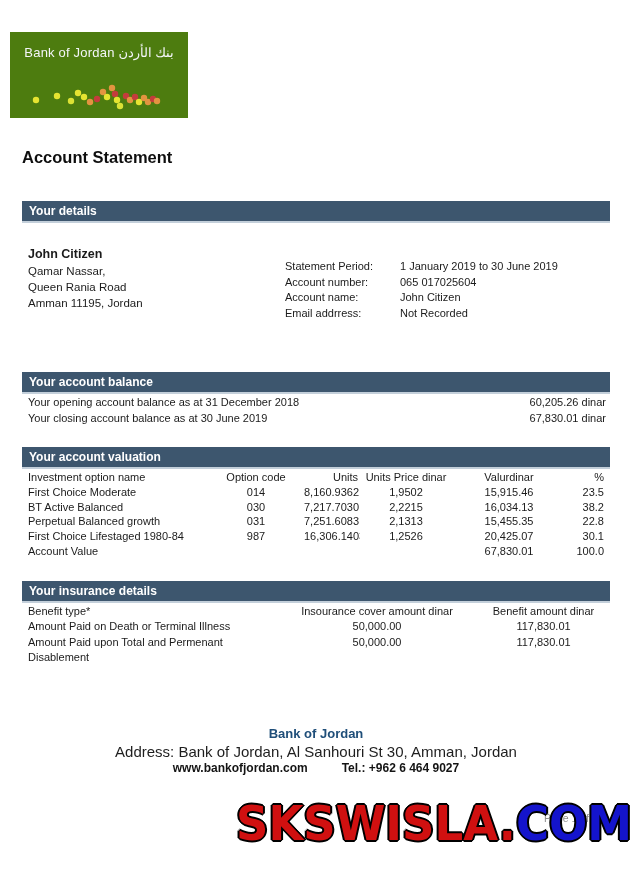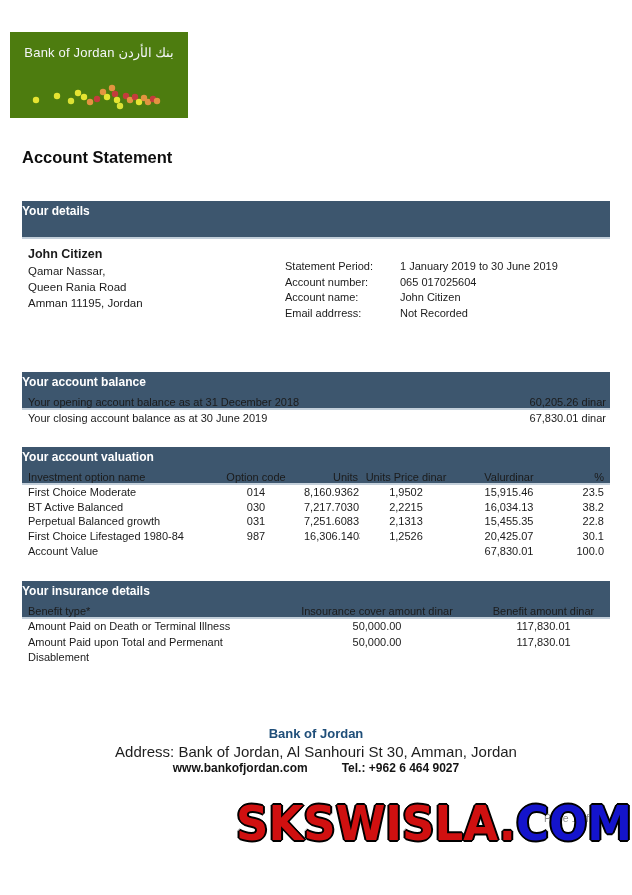--- a/index.html
+++ b/index.html
@@ -8,21 +8,21 @@
 
   
   .logo { position:absolute; left:10px; top:32px; width:178px; height:86px; background:#4d7c0f; }
   .logo-text { position:absolute; top:13px; left:0; width:100%; text-align:center; color:#f4f6f9; font-size:13px; letter-spacing:0.2px; white-space:nowrap; }
   .logo-dots { position:absolute; left:0; bottom:6px; }
 
   
   .doc-title { position:absolute; left:22px; top:148px; font-size:16.5px; font-weight:bold; color:#0e0e0e; }
 
   
-  .bar { position:absolute; left:22px; width:588px; height:38px; background:#3d566e; color:#ffffff; font-size:12px; font-weight:bold; line-height:21px; border-bottom:2px solid #c3cfda; }
+  .bar { position:absolute; left:22px; width:588px; height:22px; background:#3d566e; color:#ffffff; font-size:12px; font-weight:bold; line-height:21px; padding-left:7px; border-bottom:2px solid #c3cfda; }
   .bar-details   { top:201px; }
   .bar-balance   { top:372px; }
   .bar-valuation { top:447px; }
   .bar-insurance { top:581px; }
 
   
   .cust-block { position:absolute; left:28px; top:246px; font-size:11.5px; line-height:16px; }
   .cust-name { font-size:12.5px; font-weight:bold; line-height:17px; }
   .fields-block { position:absolute; left:285px; top:259px; font-size:11px; line-height:15.7px; }
   .field-row { display:flex; }

